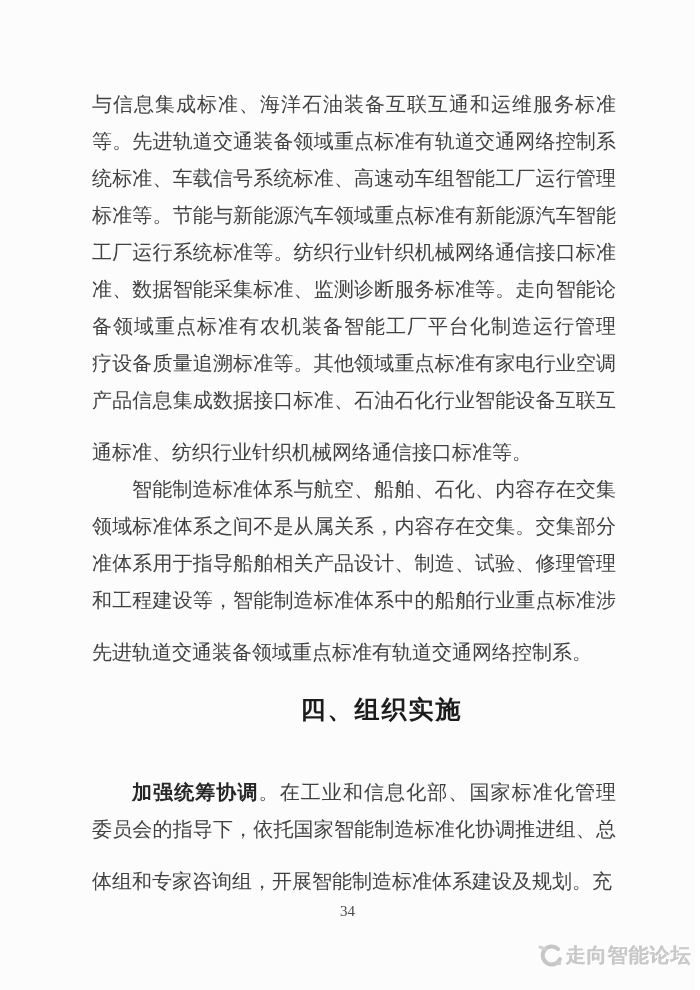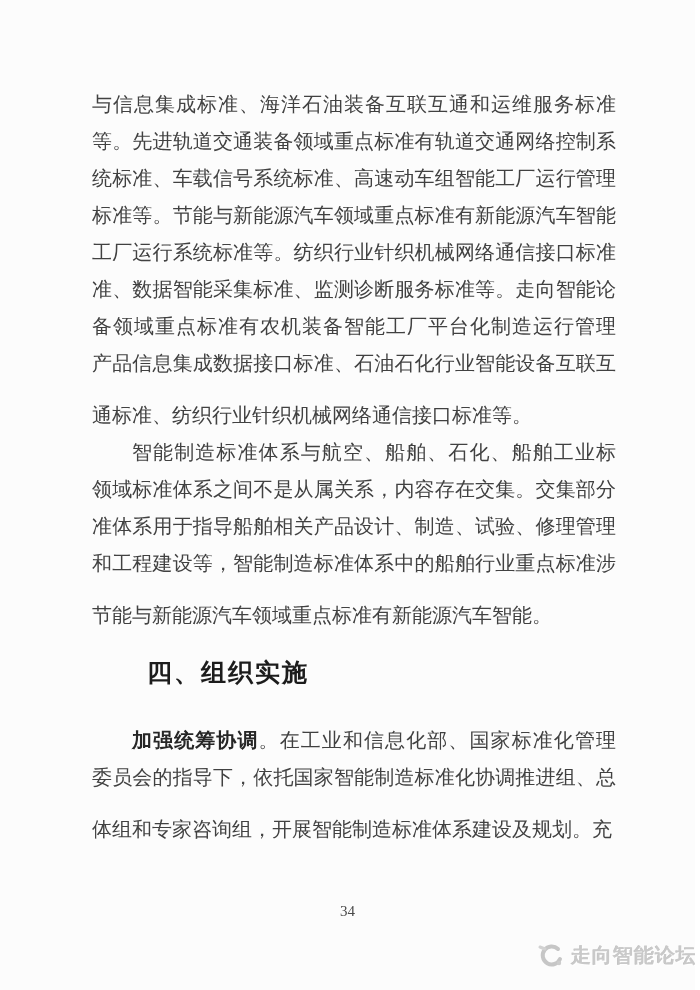--- a/index.html
+++ b/index.html
@@ -38,40 +38,40 @@
   .bold-lead {
     font-weight: bold;
     color: #262626;
   }
   .heading {
     font-family: "Liberation Sans", "DejaVu Sans", sans-serif;
     font-weight: bold;
     font-size: 25px;
     line-height: 34px;
     color: #1c1c1c;
-    margin: 21px 0 33px 55px;
+    margin: 21px 0 48px 55px;
     letter-spacing: 2px;
+    text-align: center;
   }
   .page-number {
     position: absolute;
     top: 903px;
     left: 0;
     right: 0;
     text-align: center;
     font-size: 15px;
     color: #4a4a4a;
     font-family: "Liberation Serif", "DejaVu Serif", serif;
   }
   .watermark {
     position: absolute;
     left: 534px;
     top: 939px;
     display: flex;
     align-items: center;
-    gap: 5px;
   }
   .watermark-icon { width: 32px; height: 32px; }
   .watermark-text {
     font-family: "Liberation Sans", "DejaVu Sans", sans-serif;
     font-weight: bold;
     font-size: 20px;
     letter-spacing: 1px;
     color: #c9c9c9;
     text-shadow: 1px 1px 0 #ffffff, -0.5px -0.5px 0 #bdbdbd;
     white-space: nowrap;
@@ -84,29 +84,30 @@
 
   <div class="text-block" id="content-root">
       <div class="paragraph">
         <div class="line">与信息集成标准、海洋石油装备互联互通和运维服务标准</div>
         <div class="line">等。先进轨道交通装备领域重点标准有轨道交通网络控制系</div>
         <div class="line">统标准、车载信号系统标准、高速动车组智能工厂运行管理</div>
         <div class="line">标准等。节能与新能源汽车领域重点标准有新能源汽车智能</div>
         <div class="line">工厂运行系统标准等。纺织行业针织机械网络通信接口标准等</div>
         <div class="line">准、数据智能采集标准、监测诊断服务标准等。走向智能论坛</div>
         <div class="line">备领域重点标准有农机装备智能工厂平台化制造运行管理</div>
+        <div class="line">疗设备质量追溯标准等。其他领域重点标准有家电行业空调</div>
         <div class="line">产品信息集成数据接口标准、石油石化行业智能设备互联互</div>
         <div class="line last">通标准、纺织行业针织机械网络通信接口标准等。</div>
       </div>
       <div class="paragraph">
-        <div class="line indent">智能制造标准体系与航空、船舶、石化、船舶工业标</div>
+        <div class="line indent">智能制造标准体系与航空、船舶、石化、内容存在交集</div>
         <div class="line">领域标准体系之间不是从属关系，内容存在交集。交集部分</div>
         <div class="line">准体系用于指导船舶相关产品设计、制造、试验、修理管理</div>
         <div class="line">和工程建设等，智能制造标准体系中的船舶行业重点标准涉</div>
-        <div class="line last">节能与新能源汽车领域重点标准有新能源汽车智能。</div>
+        <div class="line last">先进轨道交通装备领域重点标准有轨道交通网络控制系。</div>
       </div>
       <div class="heading">四、组织实施</div>
       <div class="paragraph">
         <div class="line indent"><span class="bold-lead">加强统筹协调</span><span>。在工业和信息化部、国家标准化管理</span></div>
         <div class="line">委员会的指导下，依托国家智能制造标准化协调推进组、总</div>
         <div class="line last">体组和专家咨询组，开展智能制造标准体系建设及规划。充</div>
       </div>
     </div>
 
   <div class="page-number">34</div>

